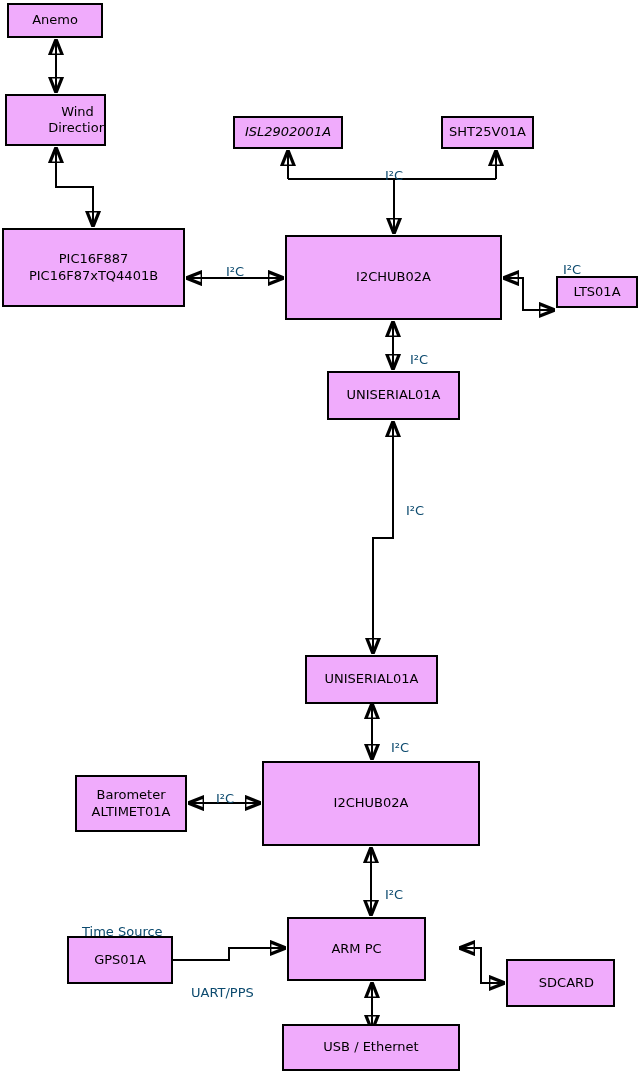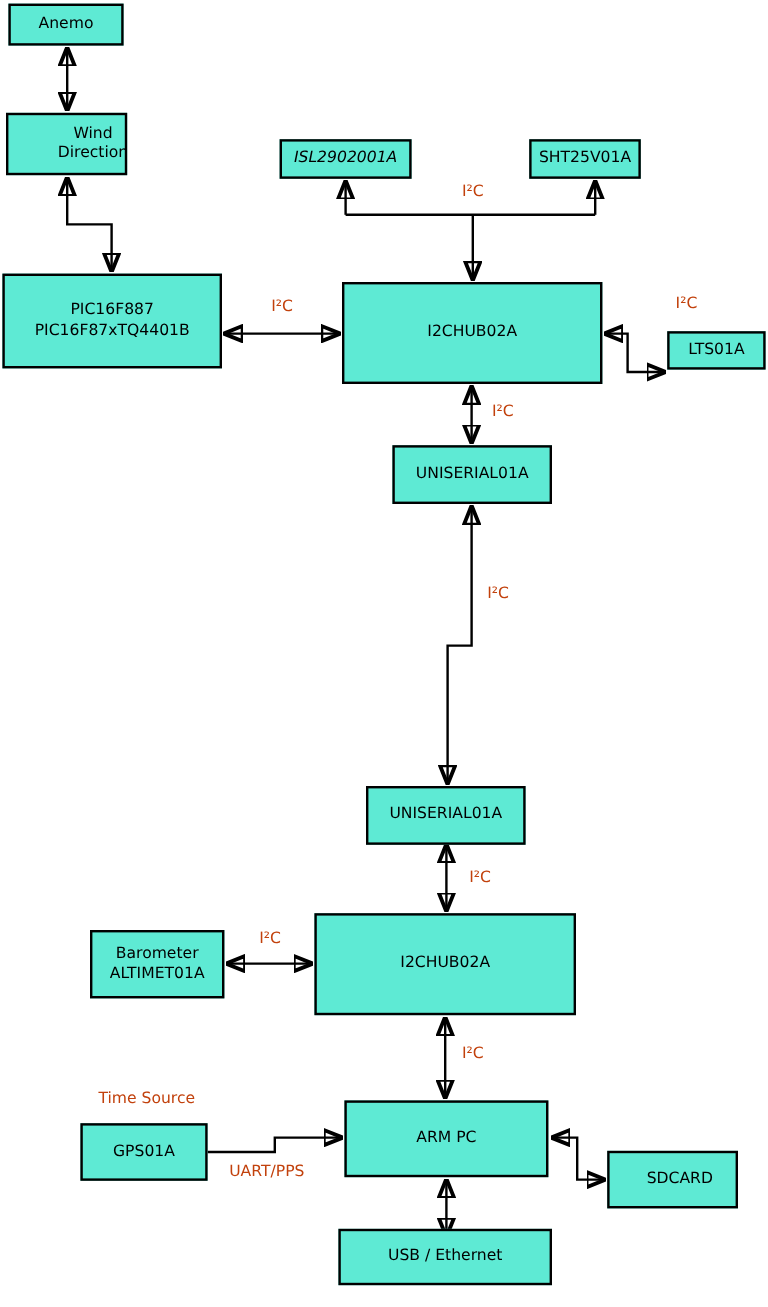--- a/index.html
+++ b/index.html
@@ -22,37 +22,38 @@
   }
   svg.edges path {
     fill: none;
     stroke: #000000;
     stroke-width: 2;
   }
   .node {
     position: absolute;
     box-sizing: border-box;
     border: 2px solid #000000;
-    background: #5eead4;
+    background: #f0abfc;
     display: flex;
     align-items: center;
     justify-content: center;
     text-align: center;
     color: #000000;
     font-size: 13px;
     line-height: 1.25;
   }
   .node span {
     white-space: pre-line;
   }
   .edge-label {
     position: absolute;
-    color: #c2410c;
+    color: #0c4a6e;
     font-size: 13px;
     white-space: nowrap;
+    margin-top: 16px;
   }
 </style>
 </head>
 <body>
 
 <div class="canvas">
 
   <svg class="edges" viewBox="0 0 640 1089" xmlns="http://www.w3.org/2000/svg">
     <defs>
       <marker id="arrow" viewBox="0 0 10 10" refX="9.5" refY="5" markerWidth="8" markerHeight="8" orient="auto-start-reverse" markerUnits="strokeWidth">
@@ -124,21 +125,21 @@
 
   <div class="node" style="left:75px; top:775px; width:112px; height:57px;">
     <span>Barometer
 ALTIMET01A</span>
   </div>
 
   <div class="node" style="left:67px; top:936px; width:106px; height:48px;">
     <span>GPS01A</span>
   </div>
 
-  <div class="node" style="left:287px; top:917px; width:170px; height:64px;">
+  <div class="node" style="left:287px; top:917px; width:139px; height:64px;">
     <span>ARM PC</span>
   </div>
 
   <div class="node" style="left:506px; top:959px; width:109px; height:48px;padding-left:12px;">
     <span>SDCARD</span>
   </div>
 
   <div class="node" style="left:282px; top:1024px; width:178px; height:47px;">
     <span>USB / Ethernet</span>
   </div>

